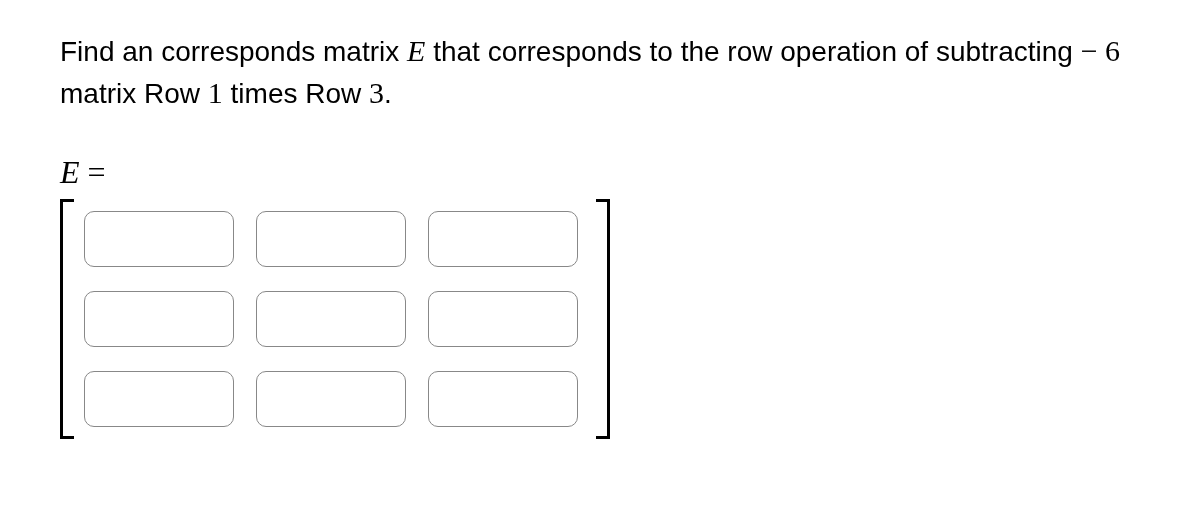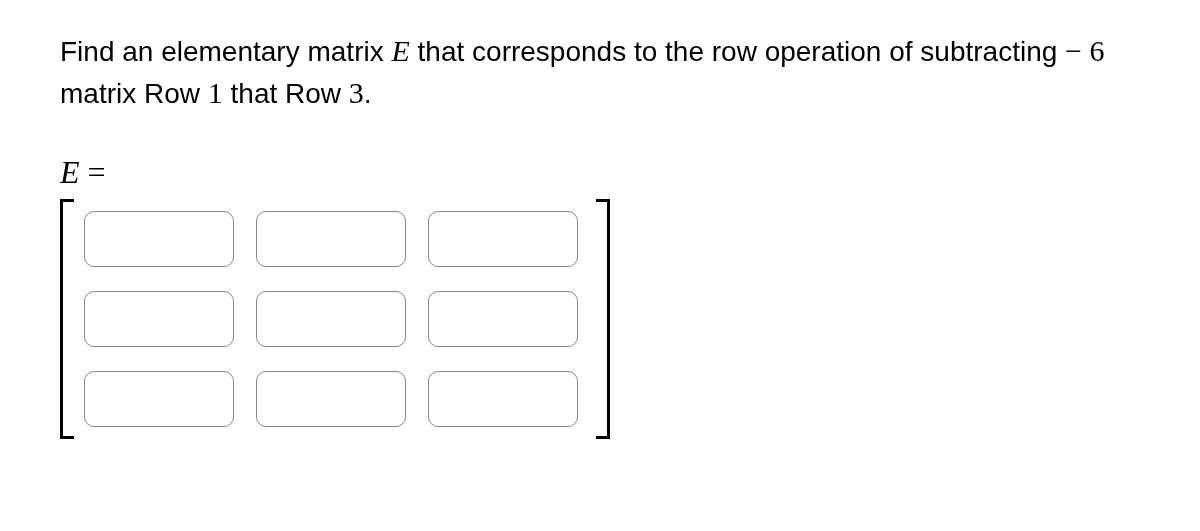--- a/index.html
+++ b/index.html
@@ -120,21 +120,21 @@
       padding: 0 12px;
       font-family: 'Times New Roman', Times, serif;
       outline: none;
       background: #fff;
     }
   </style>
 </head>
 <body>
 
 <div class="question-text">
-  <span>Find an elementary matrix </span><span class="math-var">E</span><span> that corresponds to the row operation of subtracting </span><span class="math-minus">−</span><span class="math-num"> </span><span class="math-num">6</span><span> matrix Row </span><span class="math-num">1</span><span> that Row </span><span class="math-num">3</span><span>.</span>
+  <span>Find an corresponds matrix </span><span class="math-var">E</span><span> that corresponds to the row operation of subtracting </span><span class="math-minus">−</span><span class="math-num"> </span><span class="math-num">6</span><span> matrix Row </span><span class="math-num">1</span><span> times Row </span><span class="math-num">3</span><span>.</span>
 </div>
 
 <div class="eq-label">
   <span class="E">E</span><span> =</span>
 </div>
 
 <div class="matrix-wrapper">
   <div class="bracket-left">
       <div class="bottom-tick"></div>
     </div>

